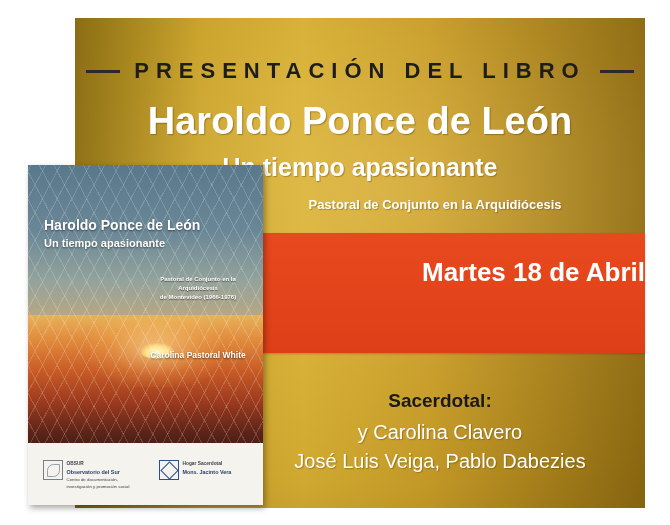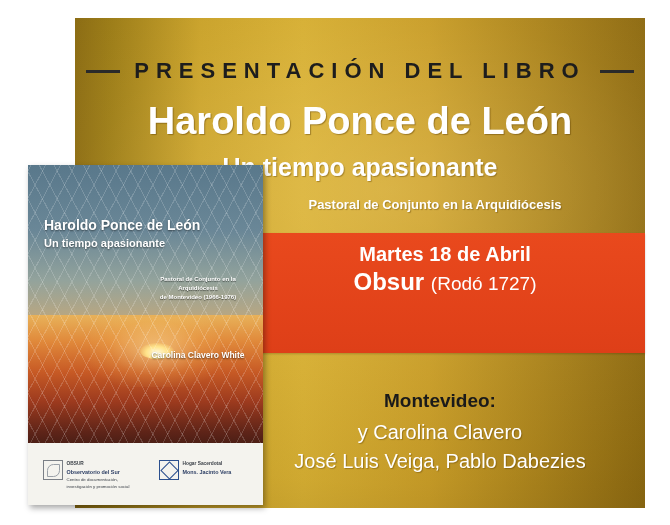--- a/index.html
+++ b/index.html
@@ -106,24 +106,24 @@
     left: 245px;
     top: 233px;
     width: 400px;
     height: 120px;
     background: #e8491e;
     background: linear-gradient(180deg, #e9491d 0%, #de3f18 100%);
     color: #ffffff;
     box-shadow: 0 1px 2px rgba(0,0,0,0.2);
   }
   .date-block .d1 {
-    text-align: center;
-    font-size: 20px;
-    font-weight: bold;
-    margin-top: 10px;
+    text-align: right;
+    font-size: 26px;
+    font-weight: bold;
+    margin-top: 24px;
   }
   .date-block .d2 {
     text-align: center;
     font-size: 24px;
     margin-top: 3px;
   }
   .date-block .d3 {
     text-align: center;
     font-size: 24px;
     font-weight: bold;
@@ -304,50 +304,46 @@
       <span class="rule"></span>
     </div>
 
     <div class="title">Haroldo Ponce de León</div>
     <div class="subtitle">Un tiempo apasionante</div>
 
     <div class="blurb">
       <div>Pastoral de Conjunto en la Arquidiócesis</div>
     </div>
 
-    <div class="participan">Montevideo:</div>
+    <div class="participan">Sacerdotal:</div>
     <div class="names">
       <div>y Carolina Clavero</div>
       <div>José Luis Veiga, Pablo Dabezies</div>
     </div>
   </div>
 
   <div class="date-block">
     <div class="d1">Martes 18 de Abril</div>
-    <div class="d3">
-      <span>Obsur</span>
-      <span class="addr">(Rodó 1727)</span>
-    </div>
   </div>
 
   <div class="book">
     <div class="book-sky"></div>
     <div class="book-sea"></div>
     <div class="sun-glow"></div>
     <div class="sun"></div>
     <div class="book-mesh"></div>
     <div class="book-bottom"></div>
 
     <div class="book-title">Haroldo Ponce de León</div>
     <div class="book-sub">Un tiempo apasionante</div>
     <div class="book-blurb">
       <div>Pastoral de Conjunto en la Arquidiócesis</div>
       <div>de Montevideo (1966-1976)</div>
     </div>
-    <div class="book-author">Carolina Clavero White</div>
+    <div class="book-author">Carolina Pastoral White</div>
 
     <div class="logos">
       <div class="logo">
         <span class="logo-mark"></span>
         <span class="logo-text">
           <span class="l1">OBSUR</span><br>
           <span class="l2">Observatorio del Sur</span><br>
           <span class="l3">Centro de documentación,
 investigación y promoción social</span>
         </span>

